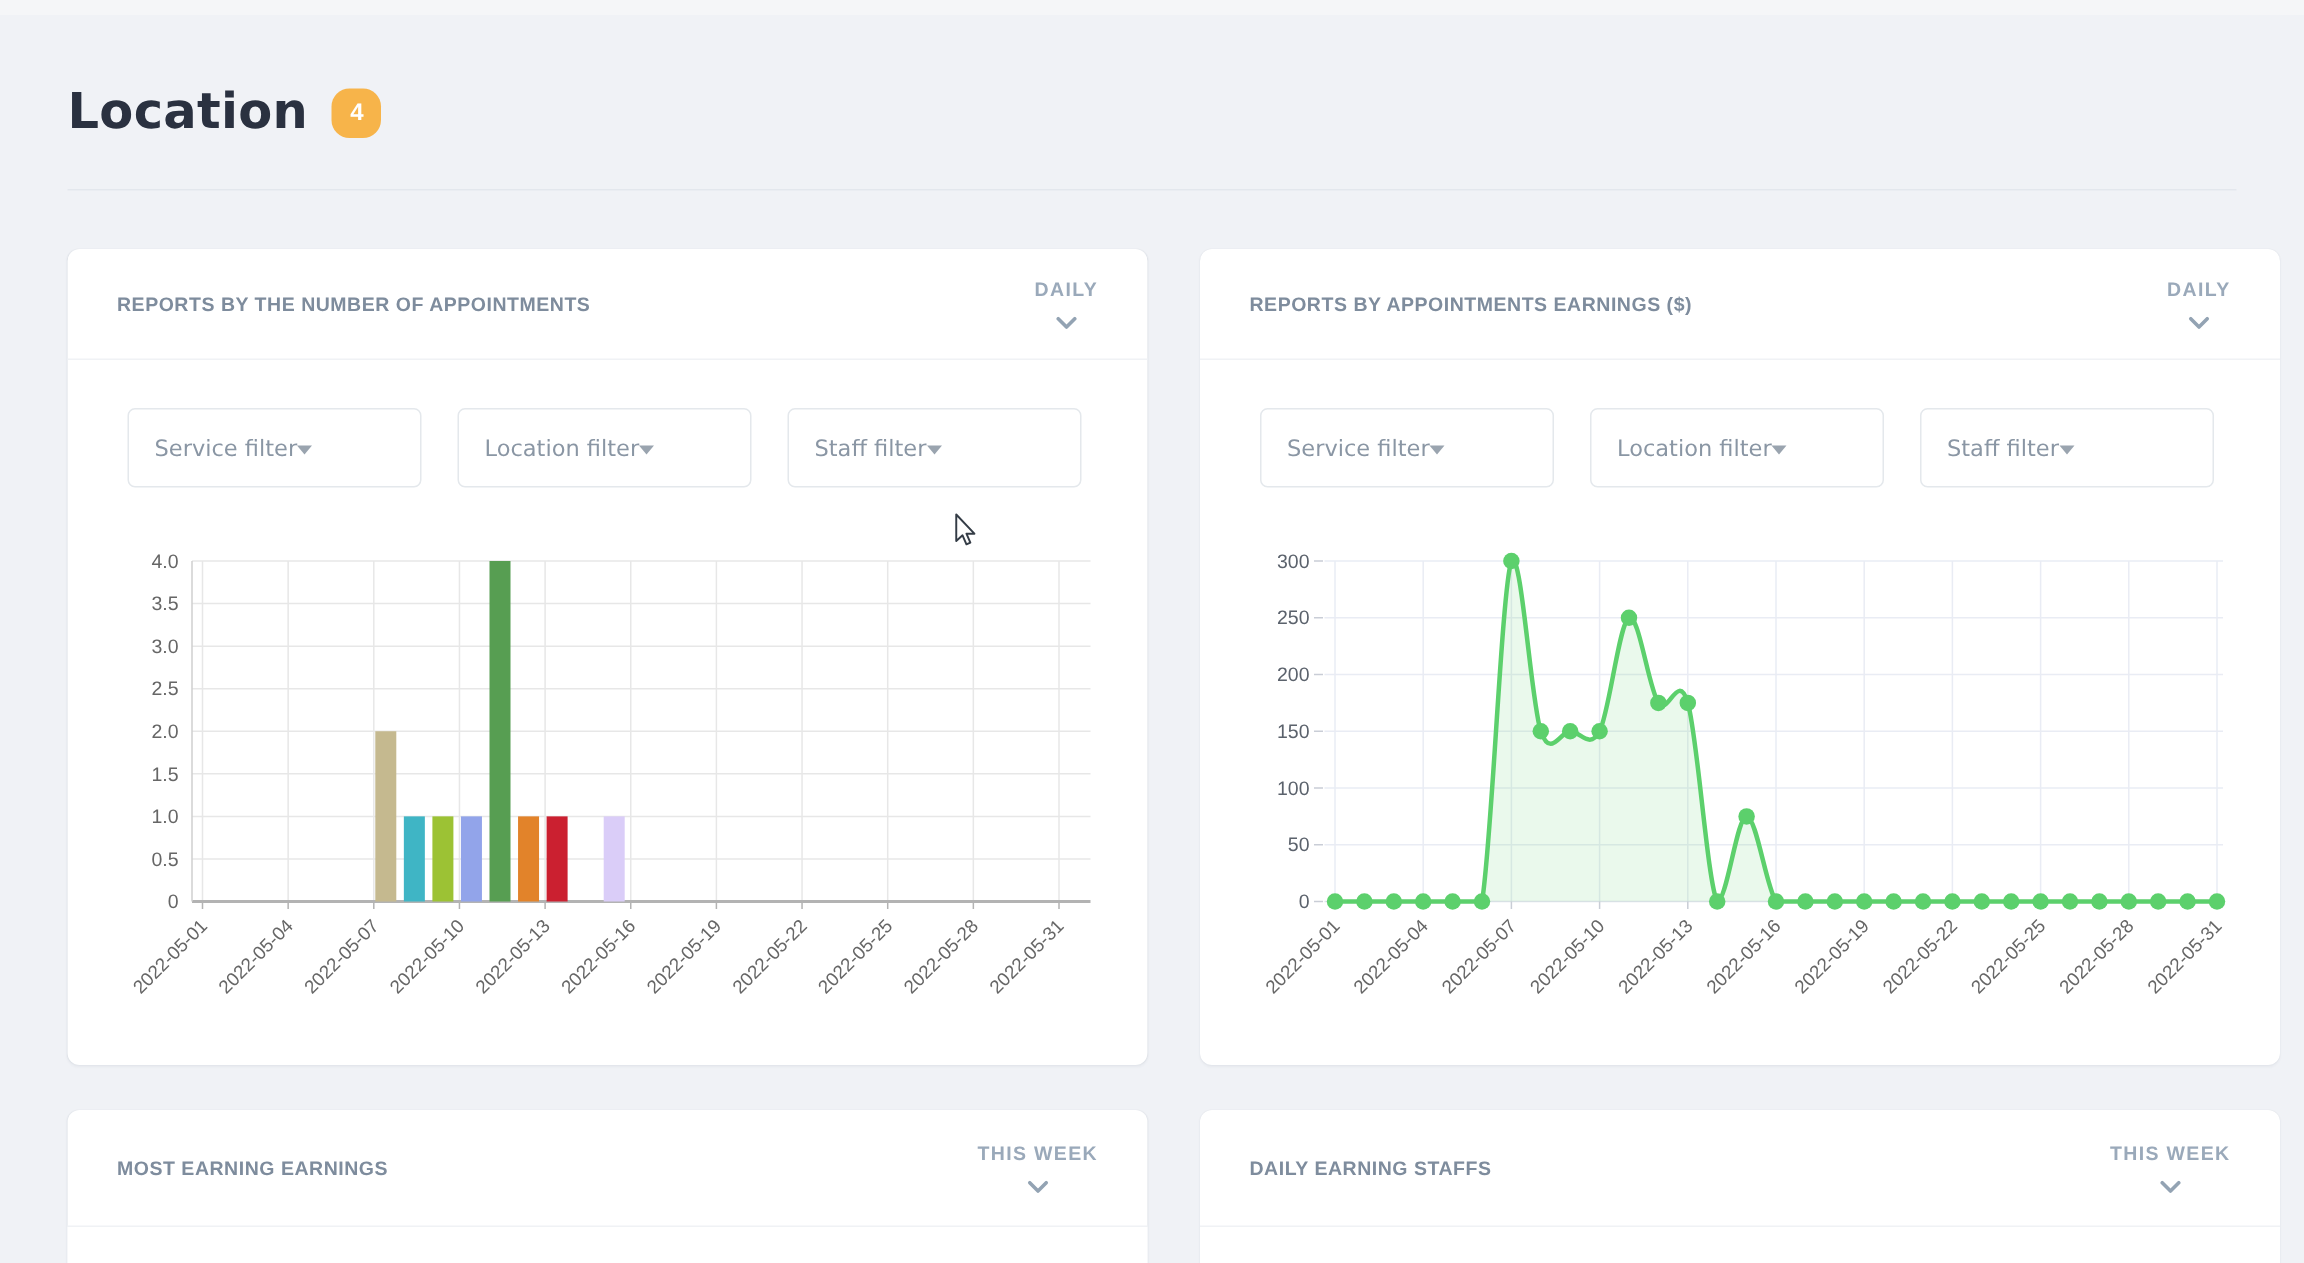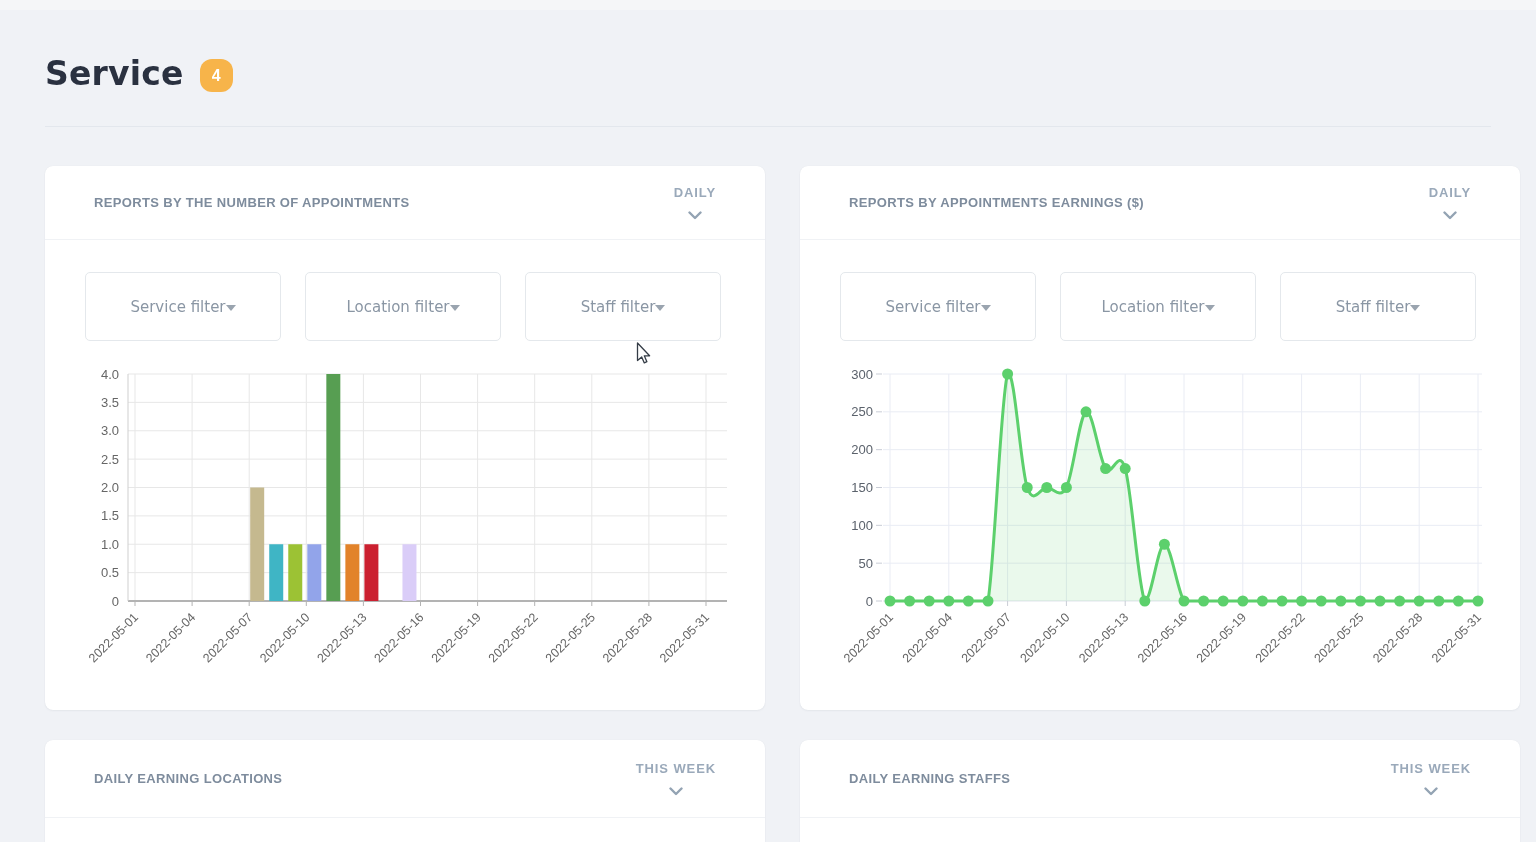--- a/index.html
+++ b/index.html
@@ -26,35 +26,35 @@
     display:flex; align-items:center; justify-content:center; margin-top:4px;
   }
   .rule { position:absolute; left:45px; top:126px; width:1446px; height:1px; background:#e3e7ed; }
 
   .card {
     position:absolute; background:#ffffff; border-radius:8px;
     box-shadow:0 1px 2px rgba(30,50,80,0.05), 0 0 1px rgba(30,50,80,0.08);
   }
   .card-head {
     height:74px; display:flex; align-items:center; justify-content:space-between;
-    padding:0 49px; border-bottom:1px solid #f0f2f5;
+    padding:0 33px; border-bottom:1px solid #f0f2f5;
   }
   .card-title {
     font-size:13px; font-weight:700; color:#7e8c9d; letter-spacing:0.35px;
   }
   .period {
     display:flex; align-items:center; gap:11px; cursor:pointer;flex-direction:column;
   }
   .period-label {
     font-size:13px; font-weight:700; color:#9aa9ba; letter-spacing:0.9px;
   }
   .filters { display:flex; gap:24px; margin:32px 0 0 40px; }
   .filter {
-    width:196px; height:69px; border:1px solid #e4e8ec; border-radius:5px;
-    display:flex; align-items:center; justify-content:center;
+    width:196px; height:53px; border:1px solid #e4e8ec; border-radius:5px;
+    display:flex; align-items:center; justify-content:flex-start;
     padding:0 17px; background:#fff; cursor:pointer;
   }
   .filter-label { font-family:"DejaVu Sans", sans-serif; font-size:15px; color:#8a96a4; }
   .caret {
     width:0; height:0; border-left:5px solid transparent; border-right:5px solid transparent;
     border-top:6px solid #9aa4af; margin-top:2px;
   }
   .chart-wrap { position:absolute; left:0; top:182px; width:720px; height:360px; }
   .chart-wrap svg { width:720px; height:360px; display:block; }
   svg text { font-family:"Liberation Sans", sans-serif; }
@@ -62,21 +62,21 @@
   .card-body-blank { height:80px; background:#fff; }
 
   .cursor { position:absolute; left:636px; top:342px; width:16px; height:24px; pointer-events:none; }
 </style>
 </head>
 <body>
 
 <div class="top-strip"></div>
 
 <div class="page-header">
-  <h1 class="page-title">Service</h1>
+  <h1 class="page-title">Location</h1>
   <span class="badge">4</span>
 </div>
 <div class="rule"></div>
 
 <section class="card" style="left:45px; top:166px; width:720px; height:544px;">
   <header class="card-head">
     <h2 class="card-title">REPORTS BY THE NUMBER OF APPOINTMENTS</h2>
     <div class="period">
       <span class="period-label">DAILY</span>
       <svg width="14" height="9" viewBox="0 0 14 9">
@@ -276,21 +276,21 @@
         <circle cx="619.2" cy="253" r="5.5" fill="#5cd06c"></circle>
         <circle cx="638.8000000000001" cy="253" r="5.5" fill="#5cd06c"></circle>
         <circle cx="658.4000000000001" cy="253" r="5.5" fill="#5cd06c"></circle>
         <circle cx="678" cy="253" r="5.5" fill="#5cd06c"></circle>
       </svg>
   </div>
 </section>
 
 <section class="card" style="left:45px; top:740px; width:720px; height:160px;">
   <header class="card-head" style="height:78px;">
-    <h2 class="card-title">DAILY EARNING LOCATIONS</h2>
+    <h2 class="card-title">MOST EARNING EARNINGS</h2>
     <div class="period">
       <span class="period-label">THIS WEEK</span>
       <svg width="14" height="9" viewBox="0 0 14 9">
         <polyline points="1.5,1.5 7,7 12.5,1.5" fill="none" stroke="#93a3b3" stroke-width="2.4" stroke-linecap="round" stroke-linejoin="round"></polyline>
       </svg>
     </div>
   </header>
   <div class="card-body-blank"></div>
 </section>
 

